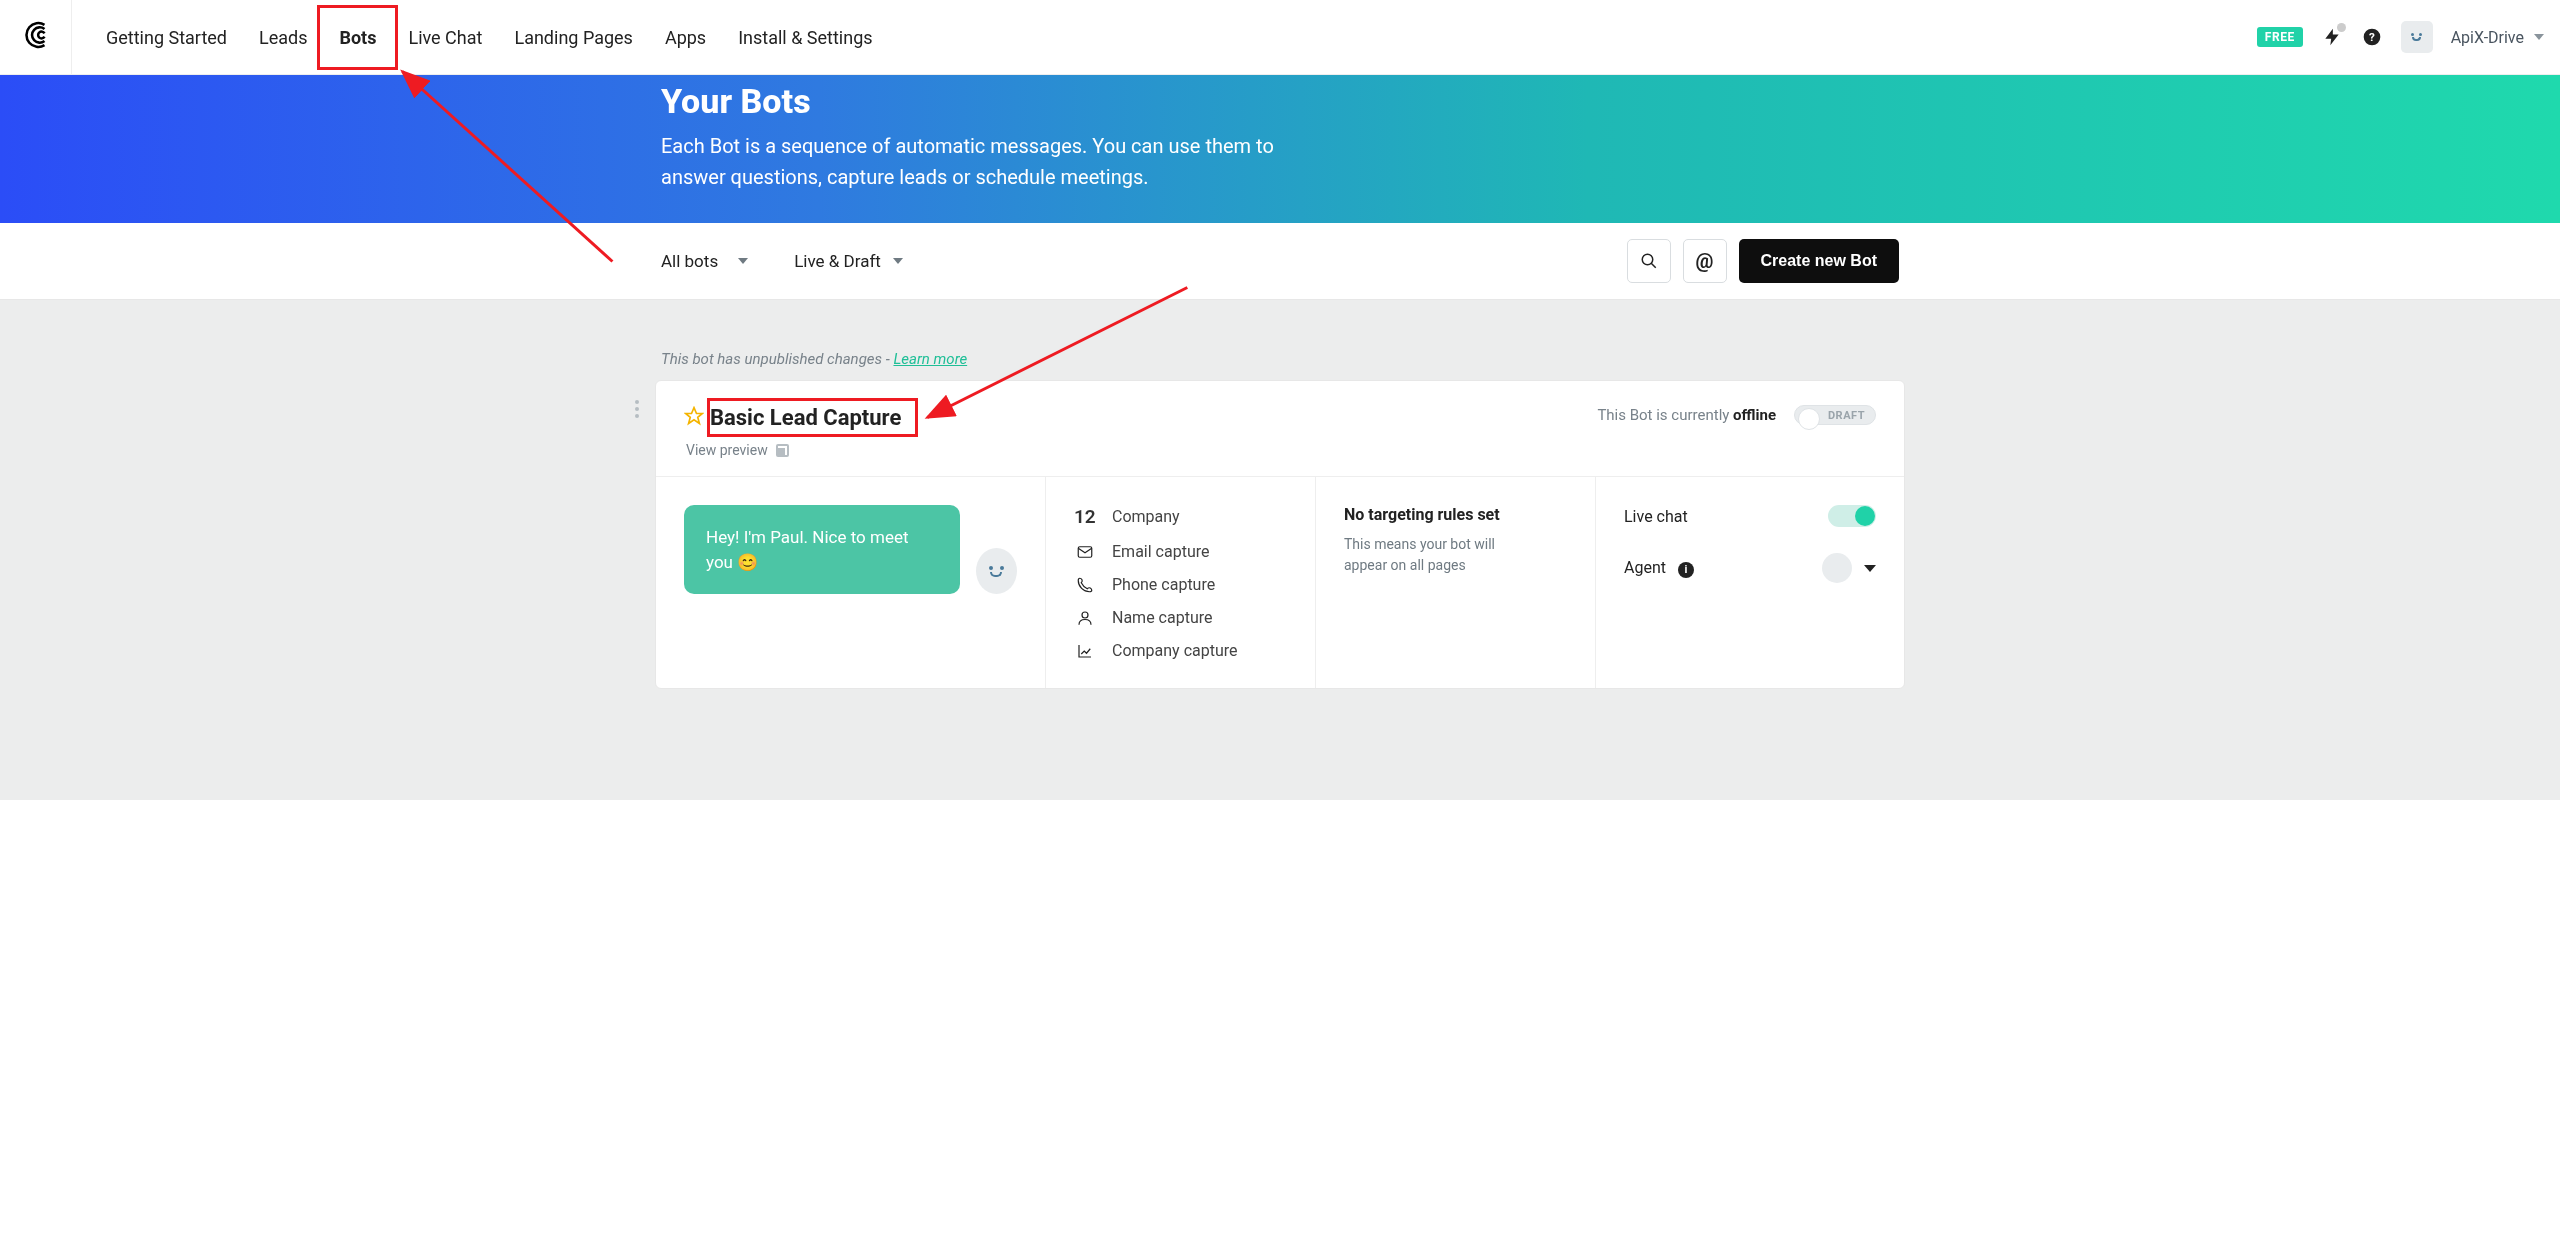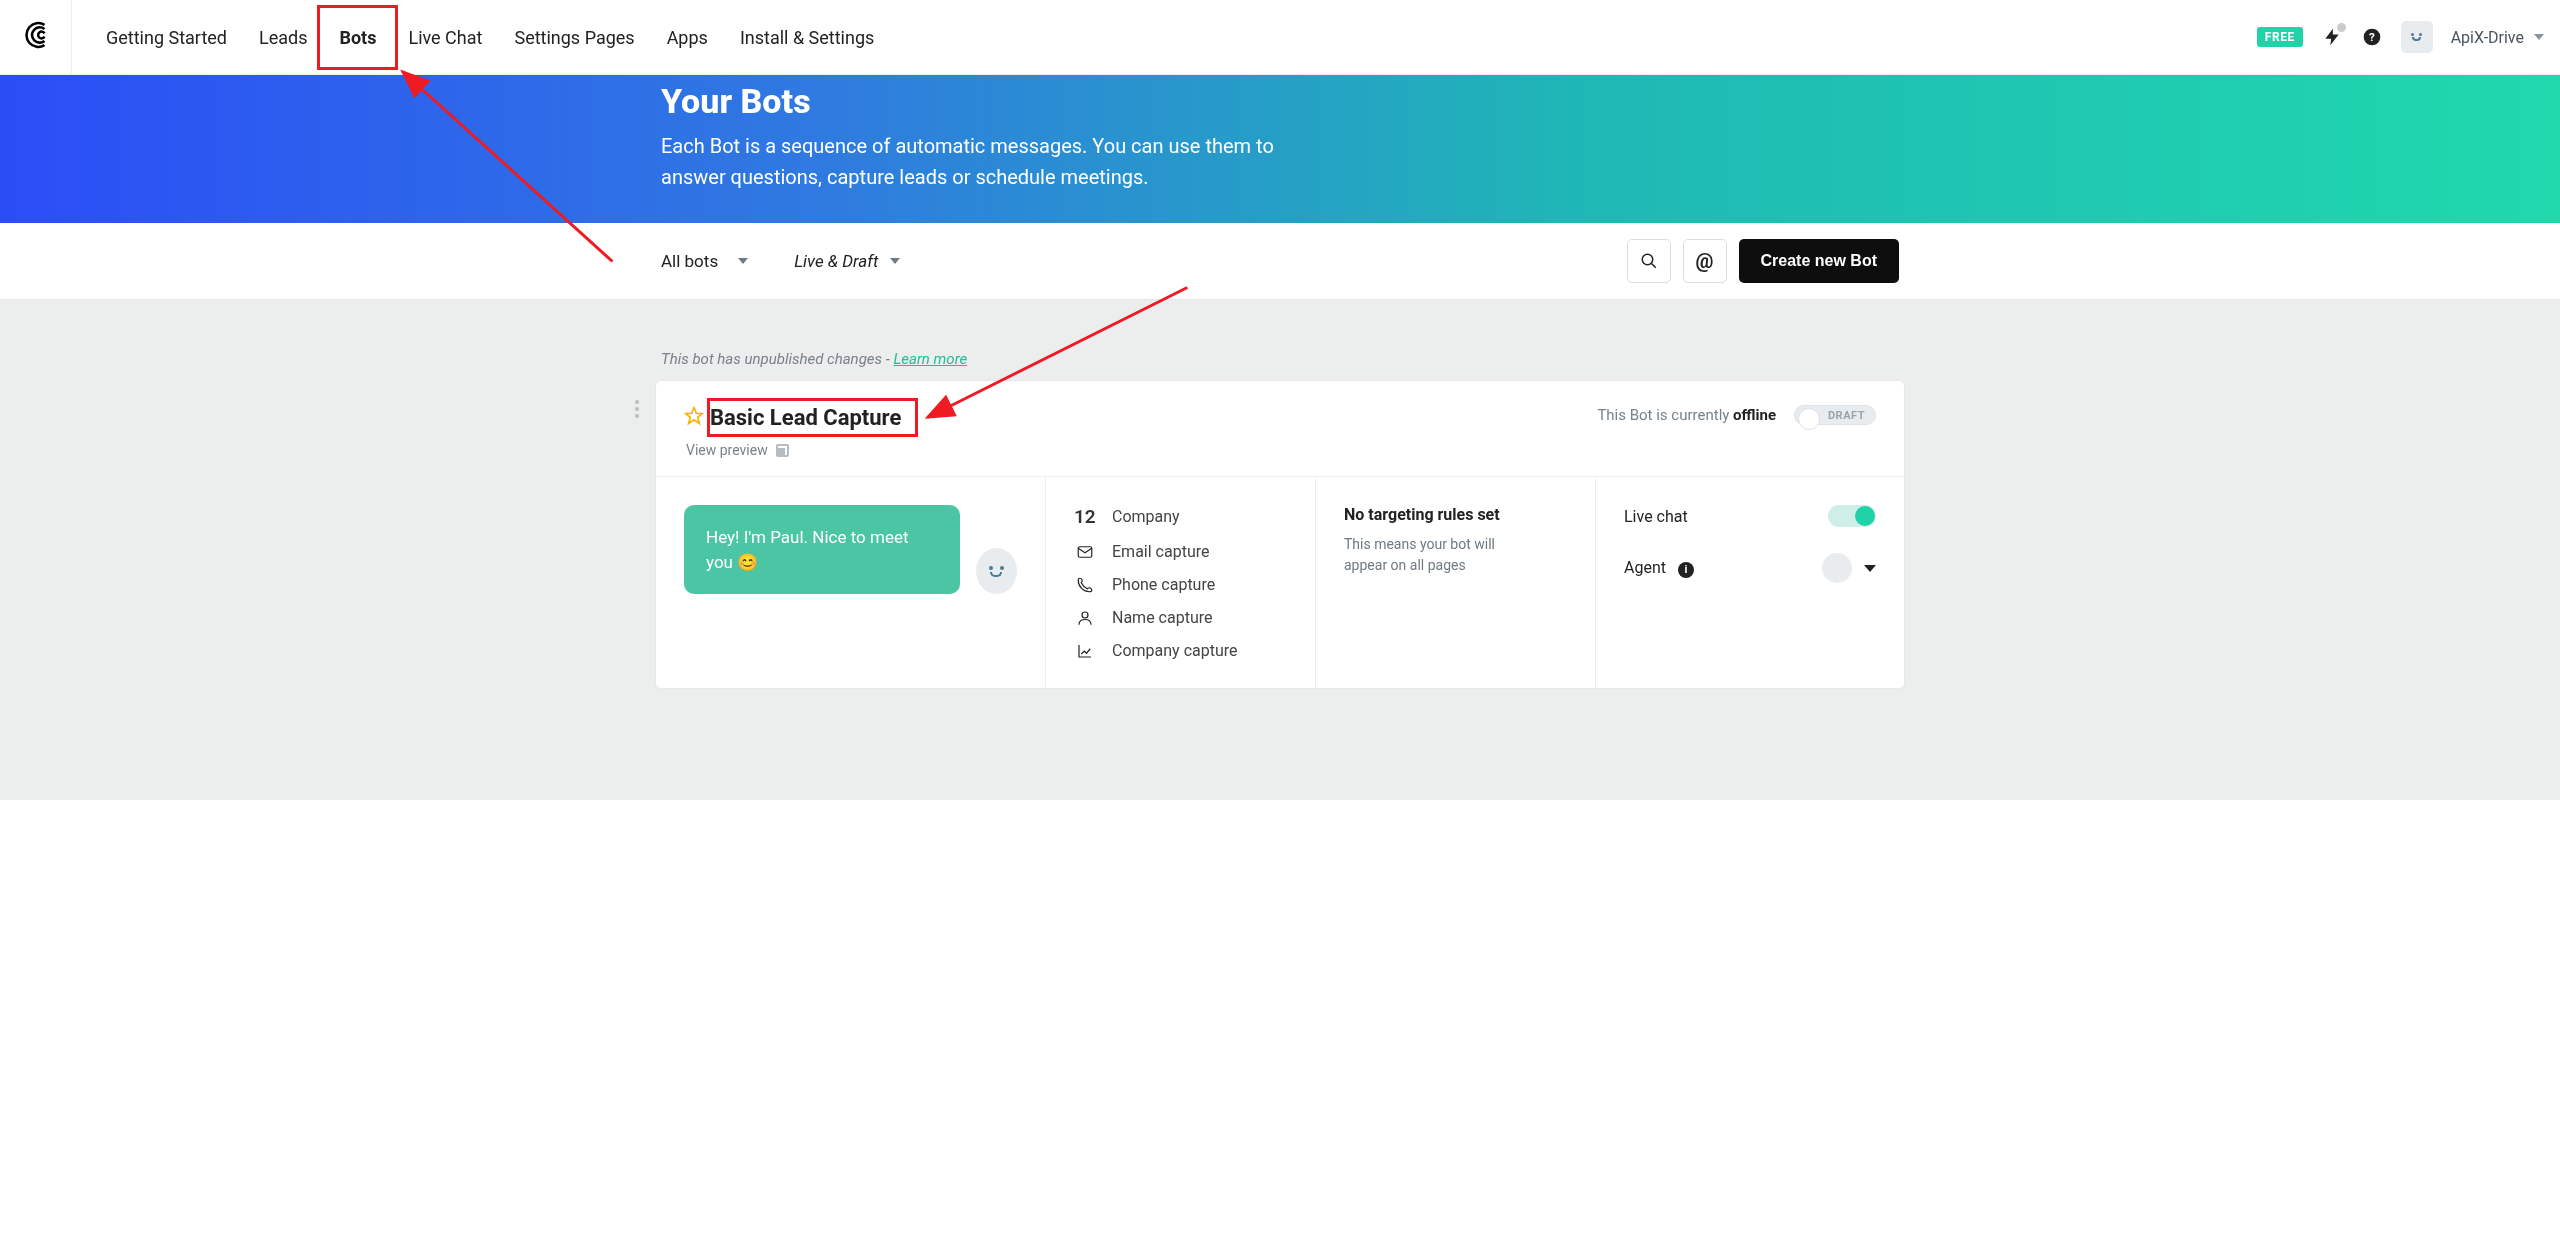--- a/index.html
+++ b/index.html
@@ -110,21 +110,21 @@
               <path d="M30 18 A4 4 0 1 0 30 22"></path>
             </g>
           </svg>
     </span>
   </div>
   <div class="nav-items">
     <div class="nav-item">Getting Started</div>
     <div class="nav-item">Leads</div>
     <div class="nav-item active" id="nav-bots">Bots</div>
     <div class="nav-item">Live Chat</div>
-    <div class="nav-item">Settings Pages</div>
+    <div class="nav-item">Landing Pages</div>
     <div class="nav-item">Apps</div>
     <div class="nav-item">Install &amp; Settings</div>
   </div>
   <div class="nav-right">
     <span class="free-badge">FREE</span>
     <span class="icon-btn bolt-icon">
       <svg viewBox="0 0 24 24">
             <path d="M13 2 L4 14 H11 L10 22 L20 9 H13 Z"></path>
           </svg>
       <span class="notif-dot"></span>
@@ -158,21 +158,21 @@
   </div>
 </div>
 
 <div class="toolbar">
   <div class="toolbar-inner">
     <div class="dd">
       <span>All bots</span>
       <span class="caret"></span>
     </div>
     <div class="dd" style="padding-left:10px;">
-      <span style="margin-right:-8px;font-style:italic;">Live &amp; Draft</span>
+      <span style="margin-right:-8px;">Live &amp; Draft</span>
       <span class="caret"></span>
     </div>
     <div class="toolbar-right">
       <div class="sq-btn">
         <svg viewBox="0 0 24 24">
               <circle cx="10" cy="10" r="7" fill="none" stroke="#222" stroke-width="2"></circle>
               <line x1="15" y1="15" x2="21" y2="21" stroke="#222" stroke-width="2"></line>
             </svg>
       </div>
       <div class="sq-btn at">

